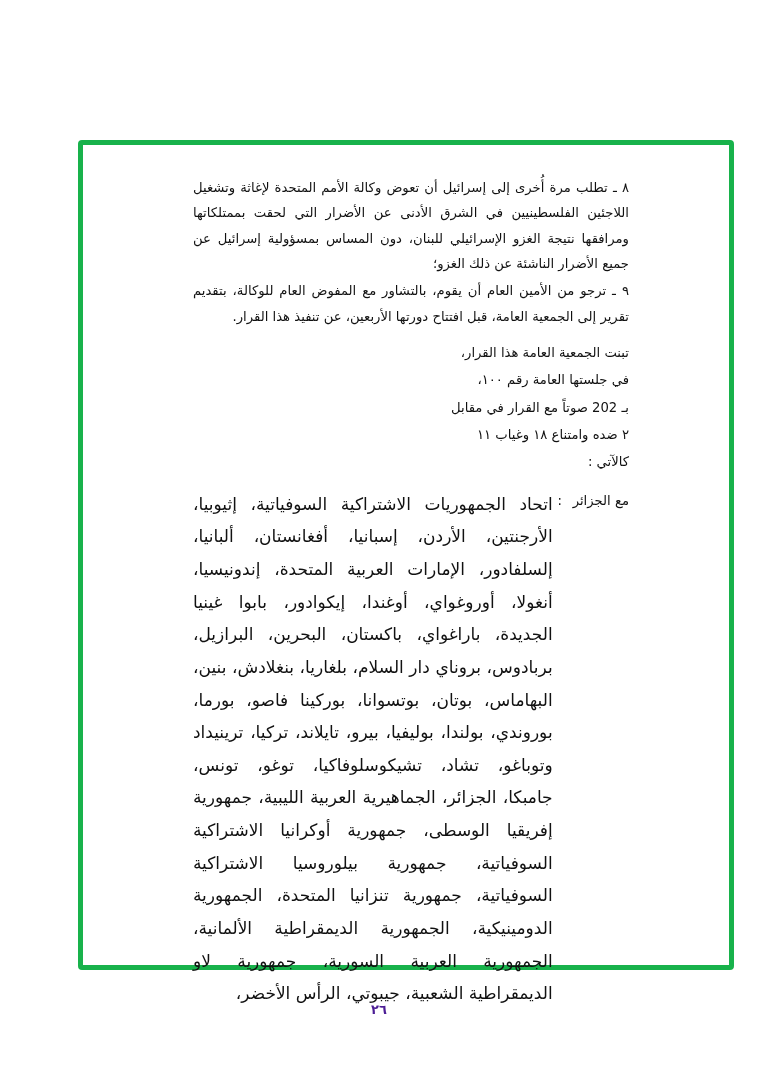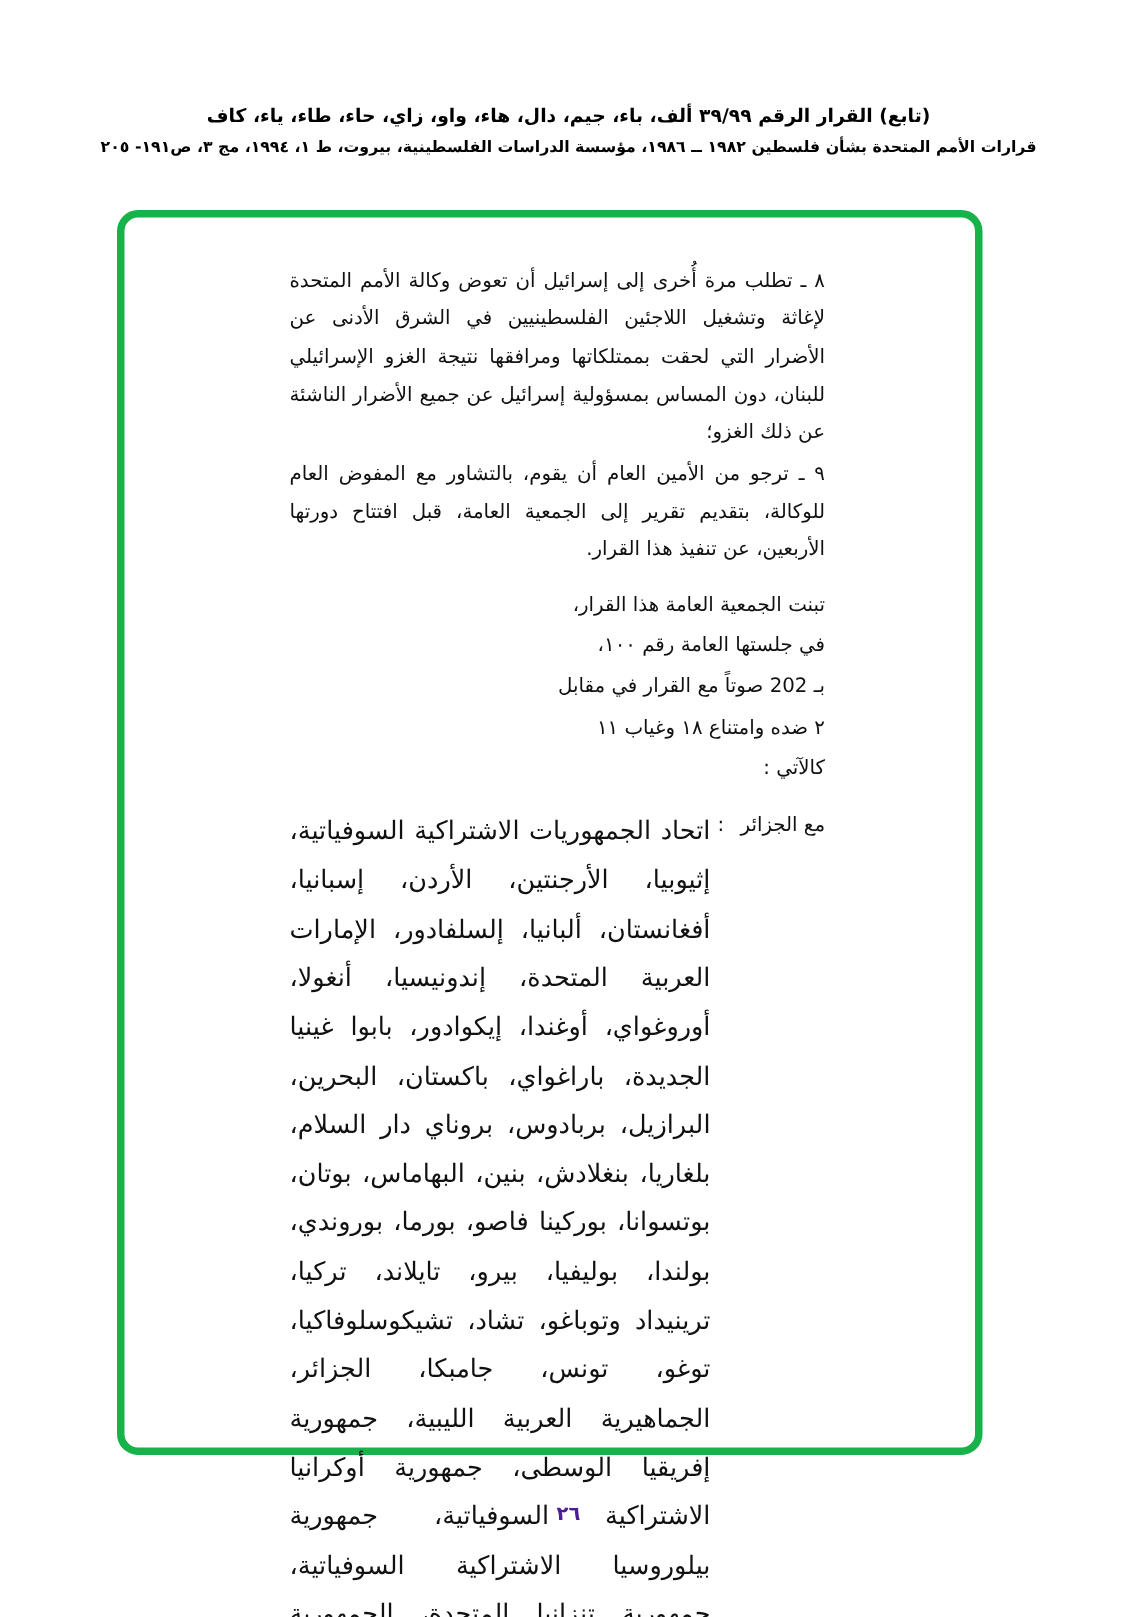--- a/index.html
+++ b/index.html
@@ -44,24 +44,24 @@
     font-weight: bold;
     line-height: 1.4;
     color: #000;
   }
 
   
   .frame {
     position: absolute;
     top: 140px;
     left: 78px;
-    width: 577px;
+    width: 656px;
     height: 830px;
     border: 5px solid #18b24b;
-    border-radius: 14px;
+    border-radius: 4px;
     box-sizing: border-box;
     background: #ffffff;
   }
 
   
   .content {
     position: absolute;
     top: 30px;
     right: 100px;
     left: 110px;
@@ -124,24 +124,20 @@
     font-size: 13px;
     font-weight: bold;
     color: #4c1d95;
   }
 </style>
 </head>
 <body>
 
 <div class="page">
 
-  <div class="header">
-    <div class="header-title">(تابع) القرار الرقم ٣٩/٩٩ ألف، باء، جيم، دال، هاء، واو، زاي، حاء، طاء، ياء، كاف</div>
-    <div class="header-sub">قرارات الأمم المتحدة بشأن فلسطين ١٩٨٢ ــ ١٩٨٦، مؤسسة الدراسات الفلسطينية، بيروت، ط ١، ١٩٩٤، مج ٣، ص١٩١- ٢٠٥</div>
-  </div>
 
   <div class="frame">
     <div class="content">
 
       <p class="para justified">٨ ـ تطلب مرة أُخرى إلى إسرائيل أن تعوض وكالة الأمم المتحدة لإغاثة وتشغيل اللاجئين الفلسطينيين في الشرق الأدنى عن الأضرار التي لحقت بممتلكاتها ومرافقها نتيجة الغزو الإسرائيلي للبنان، دون المساس بمسؤولية إسرائيل عن جميع الأضرار الناشئة عن ذلك الغزو؛</p>
       <p class="para justified">٩ ـ ترجو من الأمين العام أن يقوم، بالتشاور مع المفوض العام للوكالة، بتقديم تقرير إلى الجمعية العامة، قبل افتتاح دورتها الأربعين، عن تنفيذ هذا القرار.</p>
 
       <div class="gap"></div>
 
       <p class="para plain">تبنت الجمعية العامة هذا القرار،</p>

